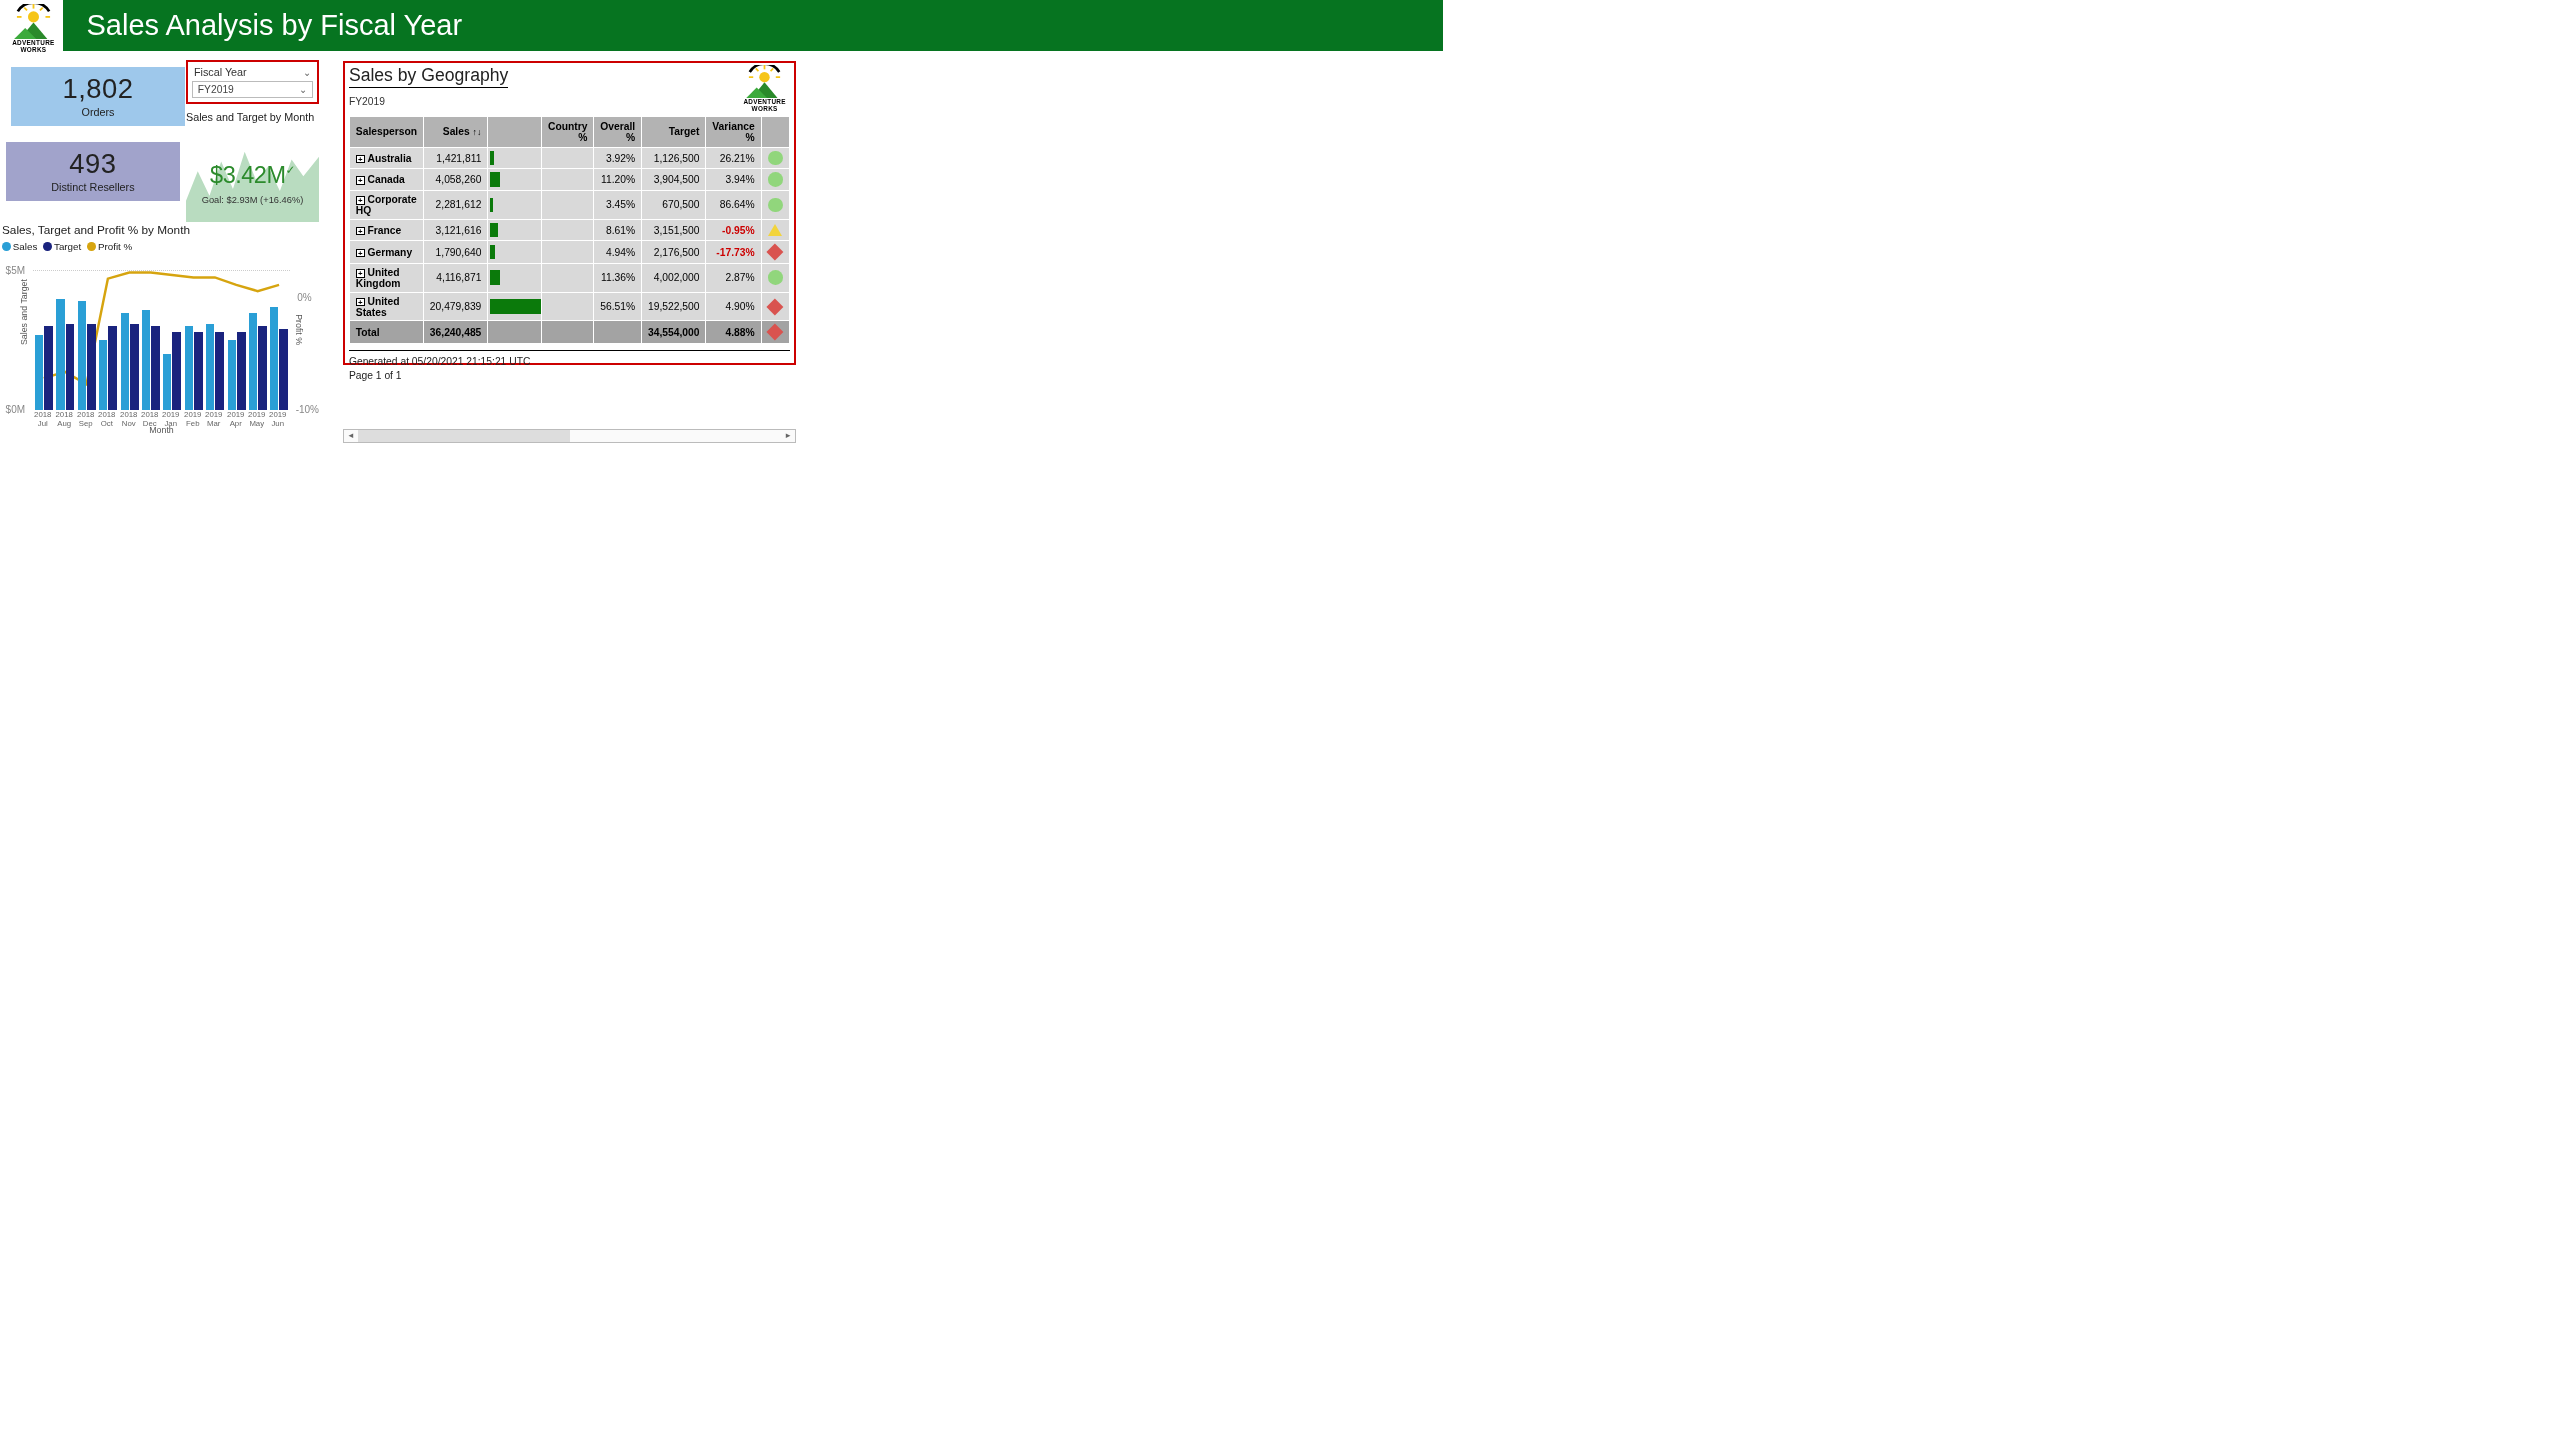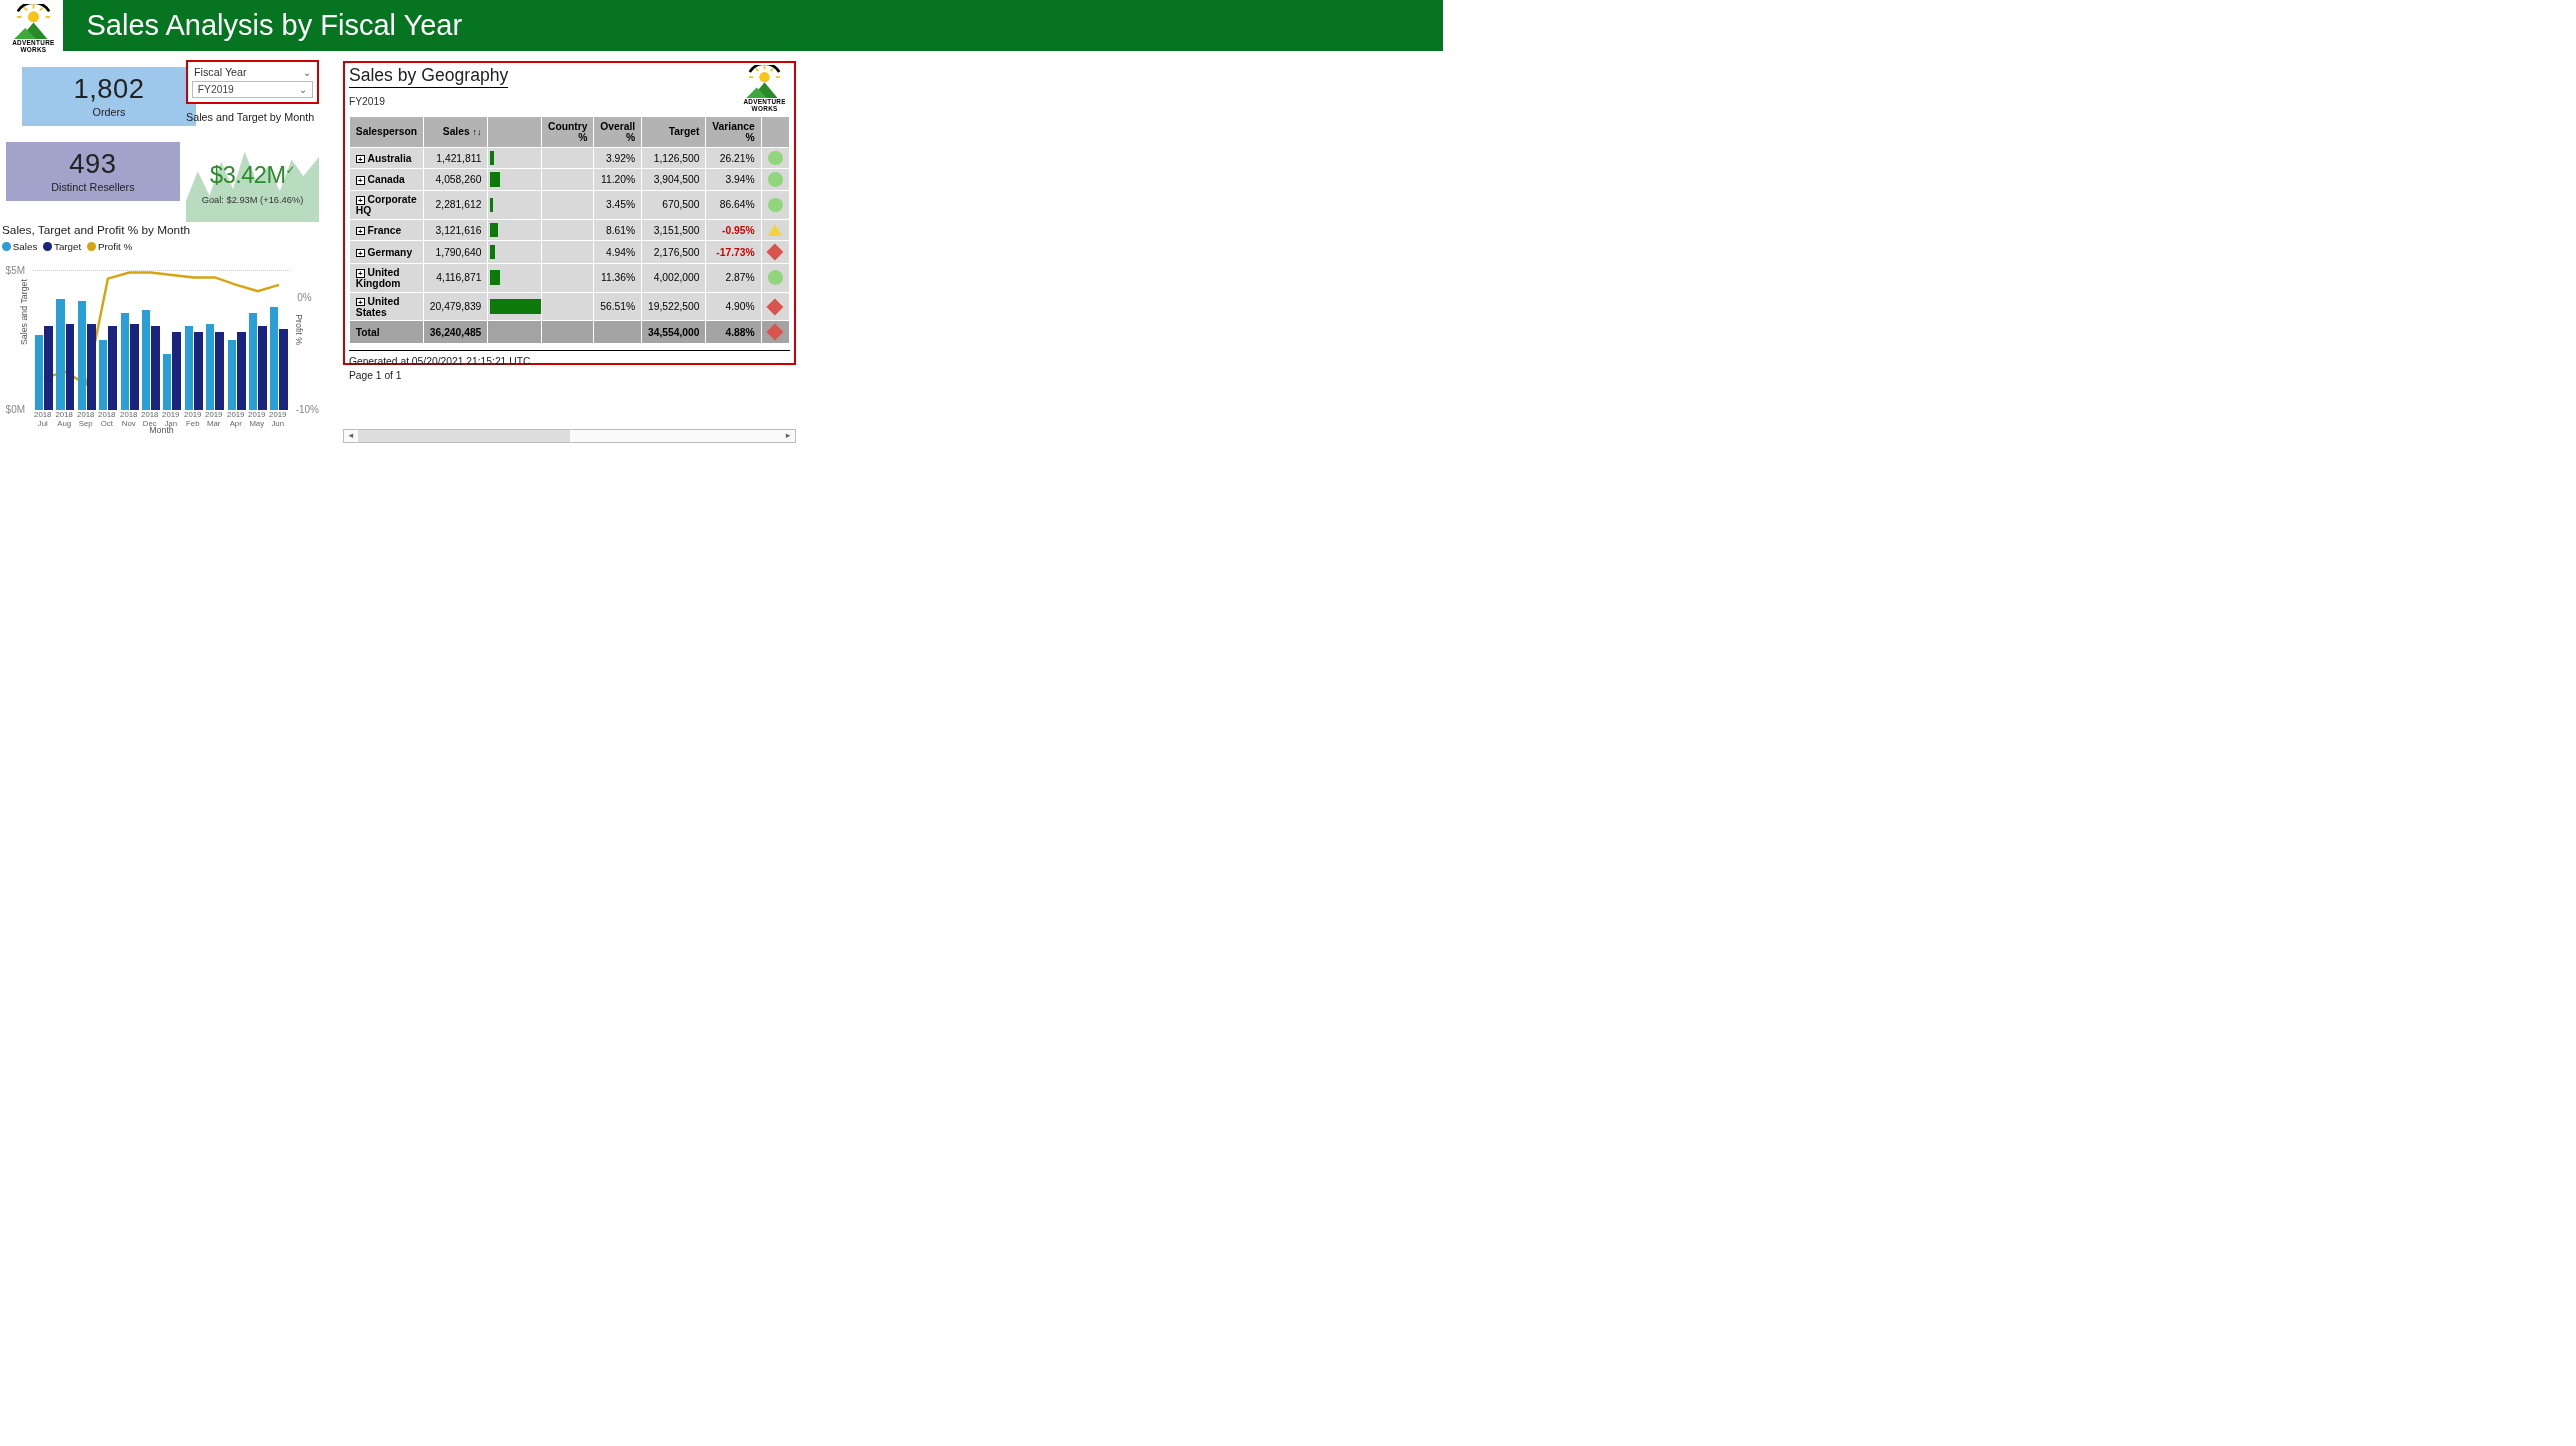--- a/index.html
+++ b/index.html
@@ -4,21 +4,21 @@
 <style>
   * { box-sizing: border-box; margin: 0; padding: 0; }
   body { font-family: "Segoe UI", Arial, sans-serif; background: #fff; width: 1447px; height: 812px; overflow: hidden; position: relative; }
   .banner { position: absolute; top: 0; left: 63px; right: 3.9px; height: 51px; background: #067420; display: flex; align-items: center; padding-left: 23.5px; }
   .banner-title { color: #fff; font-size: 29px; font-weight: 300; }
   .logo-box { position: absolute; left: 5.9px; top: 3.9px; width: 55px; height: 49px; display:flex; flex-direction:column; align-items:center; }
   .logo-small { width: 51px; height: 51px; display:flex; flex-direction:column; align-items:center; }
   .logo-text { font-size: 6.4px; font-weight: bold; font-family: Arial; text-align:center; letter-spacing:0.3px; }
 
   .card { position:absolute; text-align:center; display:flex; flex-direction:column; justify-content:center; }
-  .card-orders { left:22px; top:67px; width:174px; height:59px; background:#9ec8eb; }
+  .card-orders { left:11px; top:67px; width:174px; height:59px; background:#9ec8eb; }
   .card-resellers { left:5.9px; top:142px; width:174px; height:59px; background:#a1a3cb; }
   .card-num { font-size: 27.4px; font-weight:400; color:#222; letter-spacing:0.5px; line-height:1; }
   .card-label { font-size: 10.8px; color:#222; margin-top:3.9px; }
 
   .slicer { position:absolute; left:186px; top:60px; width:133px; border:2px solid #cc0000; padding:2px 3.9px 3.9px; background:#fff; }
   .slicer-header { display:flex; justify-content:space-between; align-items:center; font-size:10.8px; color:#333; padding:2px 2px 2.9px; }
   .slicer-value { border:1px solid #bbb; display:flex; justify-content:space-between; align-items:center; padding:2px 4.9px; font-size:10.3px; color:#444; }
   .chev { font-size:9.8px; color:#666; }
 
   .kpi { position:absolute; left:186px; top:111px; width:133px; }

